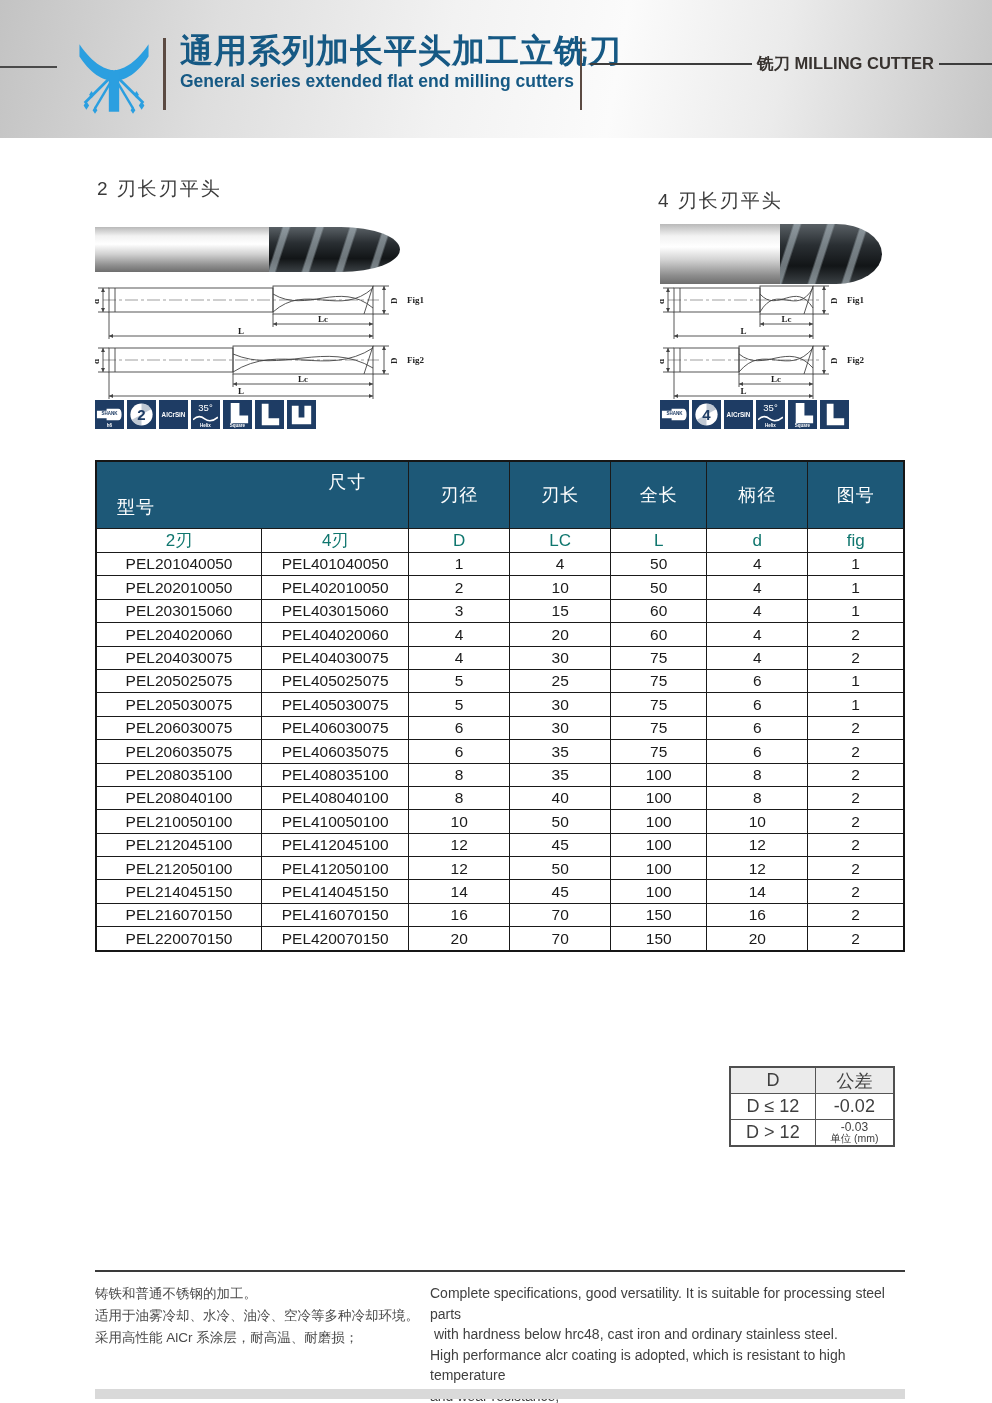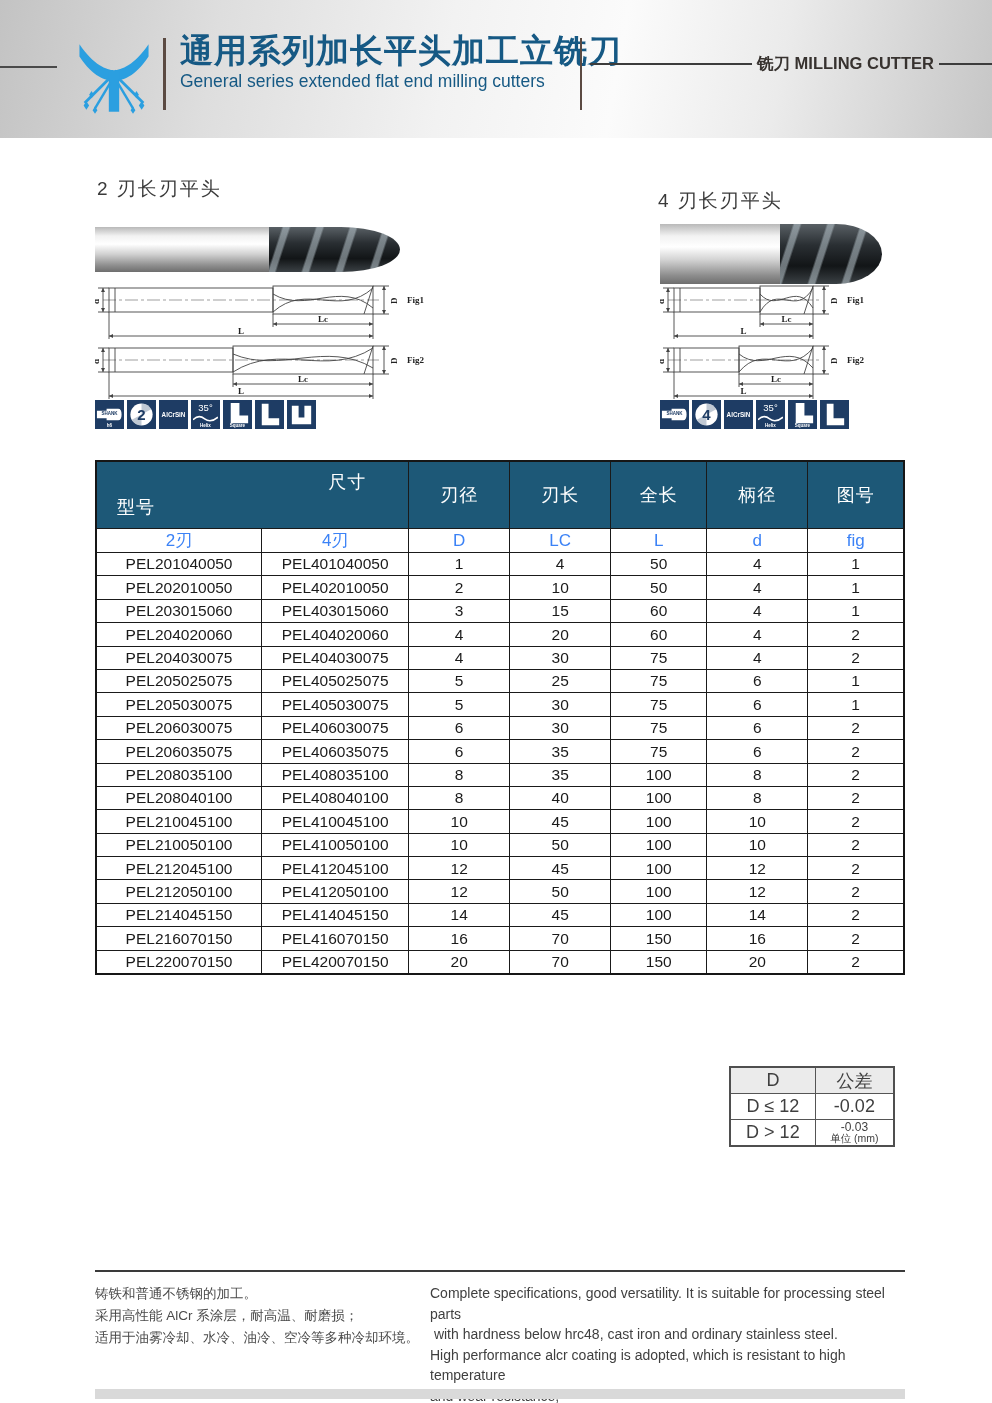--- a/index.html
+++ b/index.html
@@ -7,21 +7,21 @@
         font-family:"Liberation Sans",sans-serif;}
 
   
   .header{position:absolute;left:0;top:0;width:992px;height:138px;
     background:linear-gradient(100deg,#c3c3c3 0%,#dedede 22%,#f2f2f2 45%,#fbfbfb 62%,#ebebeb 78%,#c6c6c6 100%);}
   .header-rule-left{position:absolute;left:0;top:66px;width:57px;height:2px;background:#4a4a4a;}
   .logo{position:absolute;left:76px;top:30px;width:76px;height:84px;}
   .logo-divider{position:absolute;left:163px;top:38px;width:3px;height:72px;background:#5b4a42;}
   .title-block{position:absolute;left:180px;top:32px;width:400px;}
   .title-cn{font-size:33px;font-weight:bold;color:#165984;letter-spacing:1px;line-height:1.15;white-space:nowrap;}
-  .title-en{font-size:17.5px;font-weight:normal;color:#165984;margin-top:1px;white-space:nowrap;}
+  .title-en{font-size:17.5px;font-weight:bold;color:#165984;margin-top:1px;white-space:nowrap;}
   .title-divider2{position:absolute;left:580px;top:38px;width:2px;height:72px;background:#5b4a42;}
   .corner{position:absolute;left:590px;top:53px;width:402px;display:flex;align-items:center;}
   .corner-line-left{width:162px;height:2px;background:#3c3c3c;}
   .corner-text{margin:0 5px;font-size:16.5px;font-weight:bold;color:#37322f;white-space:nowrap;}
   .corner-line-right{flex:1;height:2px;background:#3c3c3c;}
 
   
   .section-heading{position:absolute;font-size:19px;font-weight:500;color:#3a3a3a;letter-spacing:2px;}
   .photo{position:absolute;display:flex;}
   .photo .shank{height:100%;
@@ -46,21 +46,21 @@
   
   .spec-table{position:absolute;left:95px;top:460px;width:810px;border-collapse:collapse;table-layout:fixed;
               border:2px solid #161616;}
   .spec-table th,.spec-table td{border:1px solid #1a1a1a;text-align:center;padding:0;}
   .spec-table .head-row th{height:66px;background:#1d5877;color:#fff;font-size:18px;font-weight:400;letter-spacing:1px;}
   .diag-cell{position:relative;
     background-image:linear-gradient(to top right, rgba(0,0,0,0) calc(50% - 1.3px), #ffffff calc(50% - .3px), #ffffff calc(50% + .3px), rgba(0,0,0,0) calc(50% + 1.3px));
     background-color:#1d5877;}
   .diag-model{position:absolute;left:20px;bottom:9px;}
   .diag-size{position:absolute;right:42px;top:8px;}
-  .sub-row th{height:22px;background:#fff;color:#3b82f6;font-size:17px;font-weight:400;}
+  .sub-row th{height:22px;background:#fff;color:#0f766e;font-size:17px;font-weight:400;}
   .spec-table tbody td{height:22.4px;font-size:15.5px;color:#1a1a1a;background:#fff;line-height:1;}
 
   
   .tol-table{position:absolute;left:729px;top:1066px;width:166px;border-collapse:collapse;border:2px solid #4f4f4f;}
   .tol-table th,.tol-table td{border:1.5px solid #555;text-align:center;color:#3f3f3f;padding:0;}
   .tol-table th{height:25px;background:#ebebeb;font-size:18px;font-weight:400;}
   .tol-table td{height:25px;font-size:18px;background:#fff;}
   .tol-small{line-height:1.05;padding:2px 0;}
   .tol-val-sm{font-size:12px;}
   .tol-note{font-size:10.5px;}
@@ -462,29 +462,20 @@
         <tr>
           <td>PEL208040100</td>
           <td>PEL408040100</td>
           <td>8</td>
           <td>40</td>
           <td>100</td>
           <td>8</td>
           <td>2</td>
         </tr>
         <tr>
-          <td>PEL210045100</td>
-          <td>PEL410045100</td>
-          <td>10</td>
-          <td>45</td>
-          <td>100</td>
-          <td>10</td>
-          <td>2</td>
-        </tr>
-        <tr>
           <td>PEL210050100</td>
           <td>PEL410050100</td>
           <td>10</td>
           <td>50</td>
           <td>100</td>
           <td>10</td>
           <td>2</td>
         </tr>
         <tr>
           <td>PEL212045100</td>
@@ -554,18 +545,18 @@
         <div class="tol-val-sm">-0.03</div>
         <div class="tol-note">单位 (mm)</div>
       </td>
     </tr>
   </tbody>
     </table>
 
   <div class="footer-rule"></div>
   <div class="footer-cn">
       <div>铸铁和普通不锈钢的加工。</div>
+      <div>适用于油雾冷却、水冷、油冷、空冷等多种冷却环境。</div>
       <div>采用高性能 AlCr 系涂层，耐高温、耐磨损；</div>
-      <div>适用于油雾冷却、水冷、油冷、空冷等多种冷却环境。</div>
     </div>
   <div class="footer-en"><div>Complete specifications, good versatility. It is suitable for processing steel parts</div><div> with hardness below hrc48, cast iron and ordinary stainless steel.</div><div>High performance alcr coating is adopted, which is resistant to high temperature</div><div>and wear resistance;</div></div>
   <div class="bottom-bar"></div>
 </div>
 
 </body></html>

